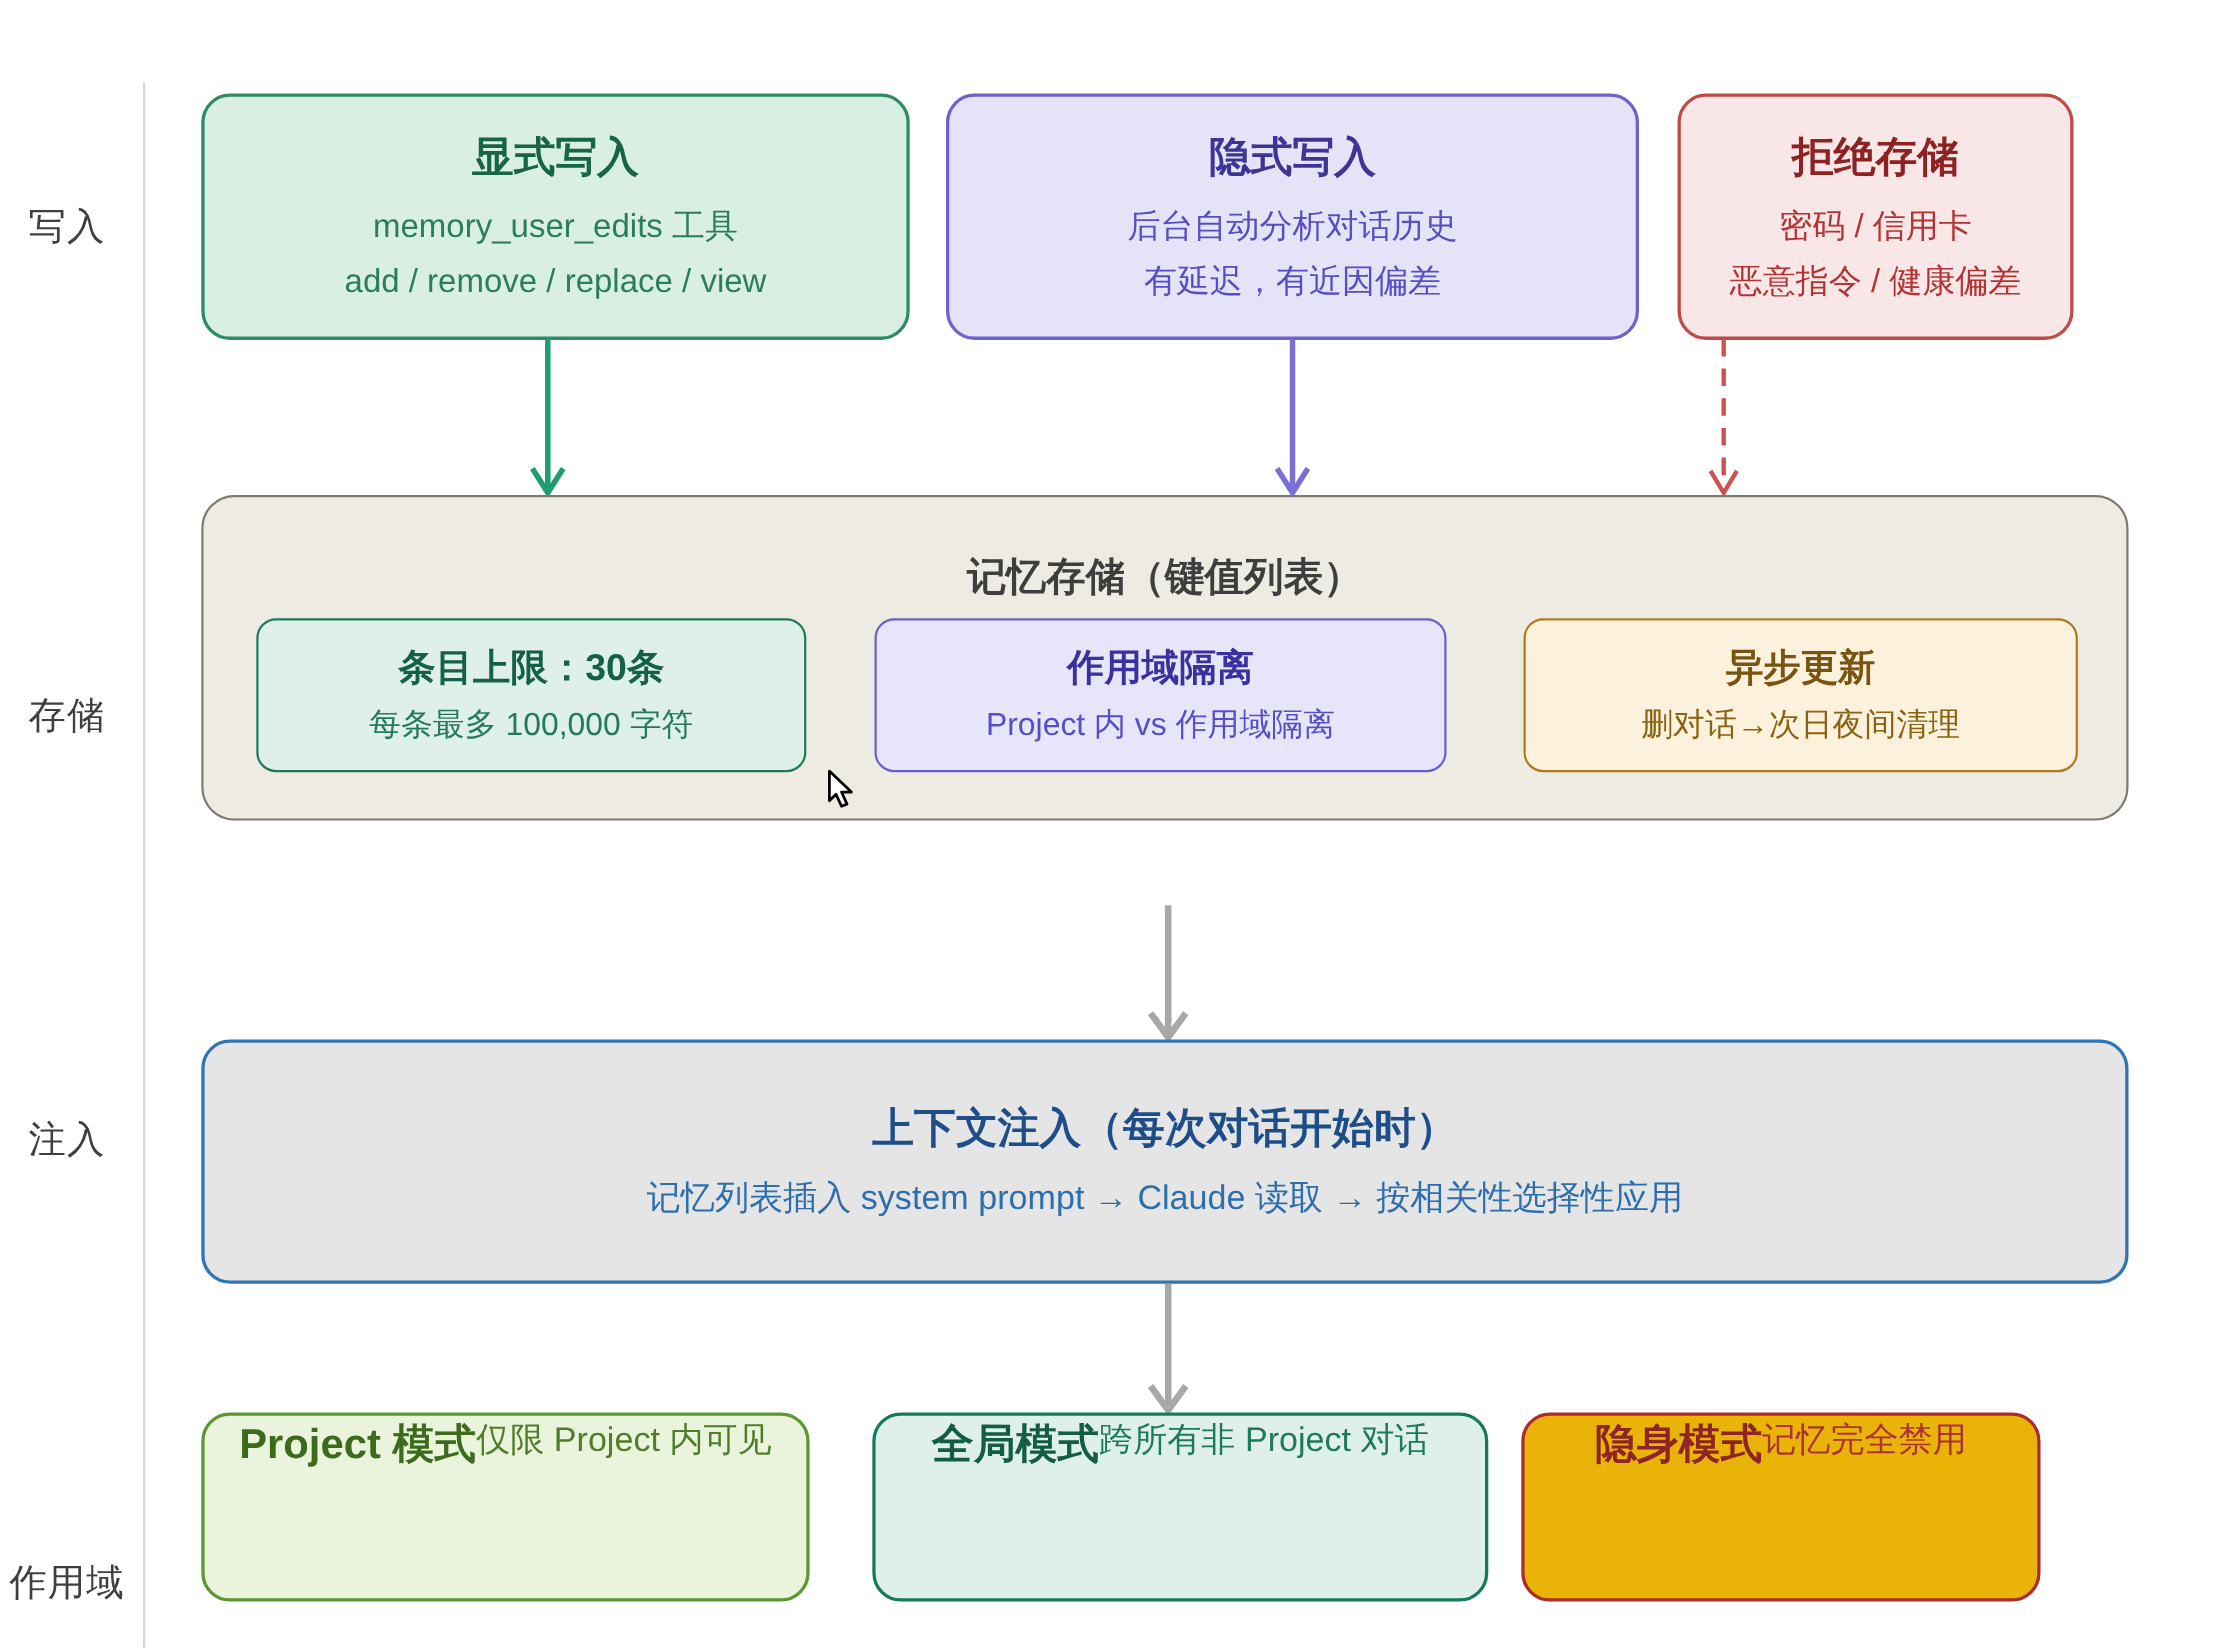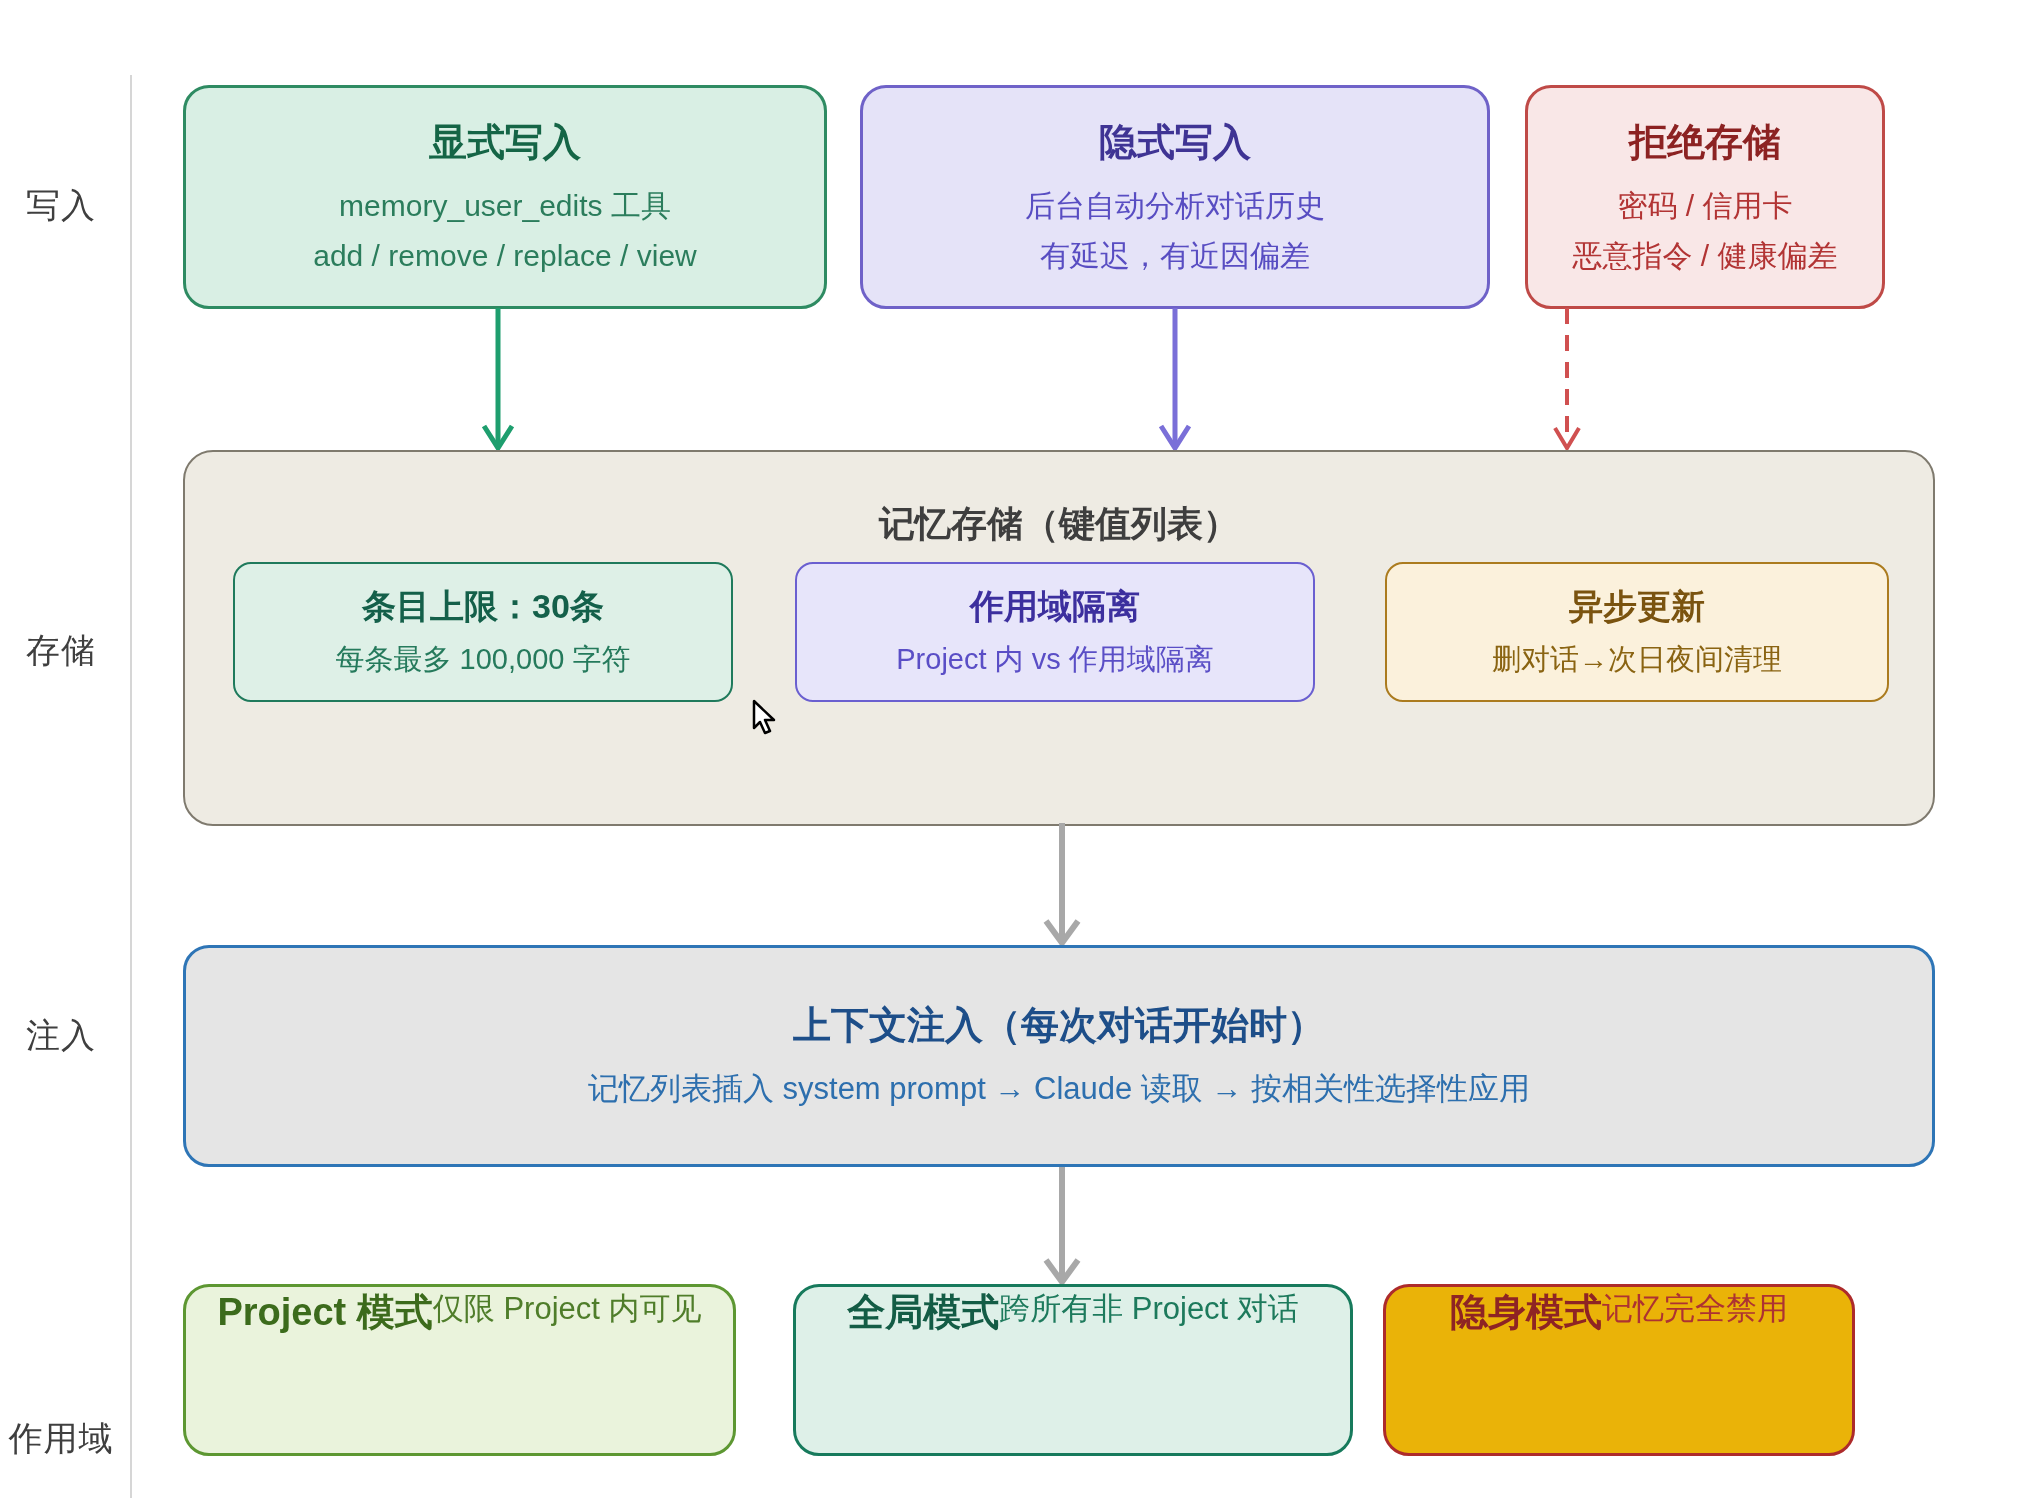--- a/index.html
+++ b/index.html
@@ -35,21 +35,21 @@
     background: #e5e3f8; border: 3px solid #6f62c8; }
   .box-implicit .title { color: #3f3494; }
   .box-implicit .line { color: #584dc2; }
 
   .box-refuse { left: 1525px; top: 85px; width: 360px; height: 224px;
     background: #f9e7e7; border: 3px solid #bf4a47; }
   .box-refuse .title { color: #8c2222; }
   .box-refuse .line { color: #b23434; }
 
   
-  .storage-outer { left: 183px; top: 450px; width: 1752px; height: 376px;
+  .storage-outer { left: 183px; top: 450px; width: 1752px; height: 296px;
     background: #eeebe3; border: 2.5px solid #7f7a6e; border-radius: 30px; }
   .storage-title { position: absolute; left: 0; right: 0; top: 48px;
     font-size: 36px; font-weight: 600; color: #3e3e3e; text-align: center; }
 
   .cell { position: absolute; top: 110px; height: 140px; border-radius: 18px;
     display: flex; flex-direction: column; justify-content: center; text-align: center; }
   .cell .title { font-size: 34px; font-weight: bold; margin-bottom: 8px; }
   .cell .line { font-size: 29px; }
 
   .cell-limit { left: 48px; width: 500px;

